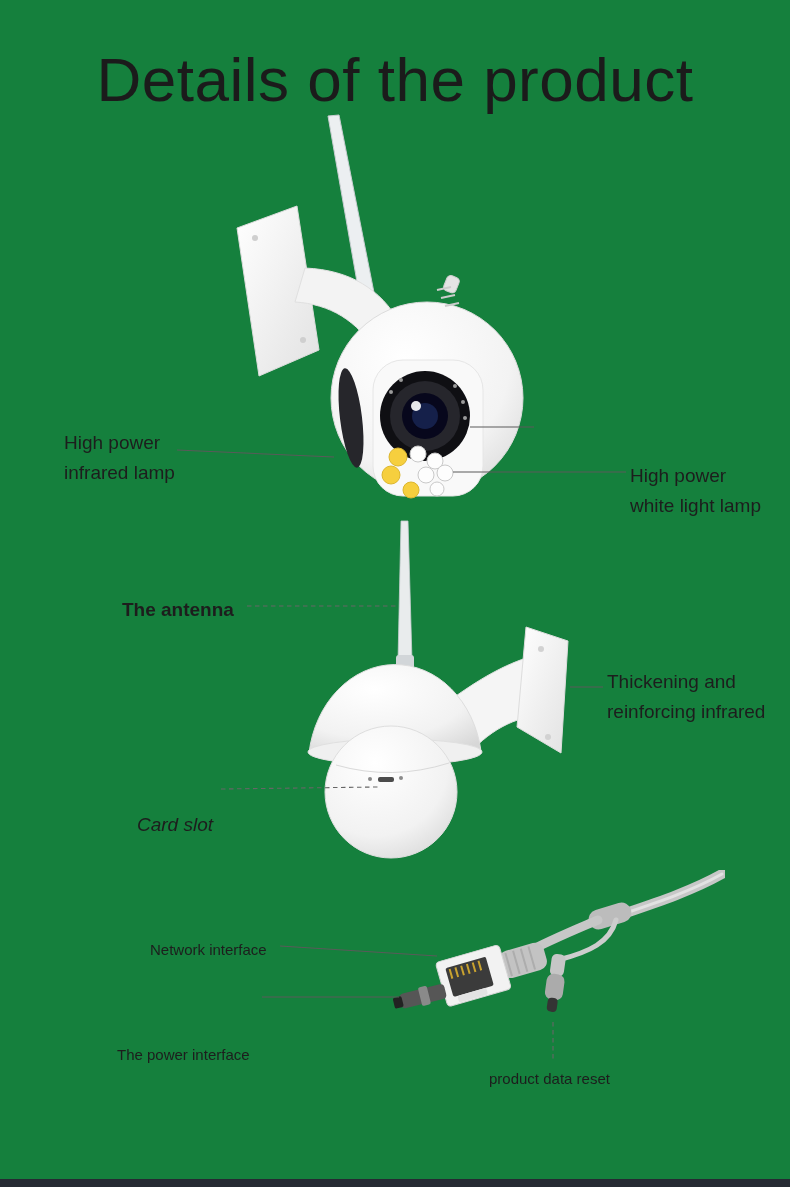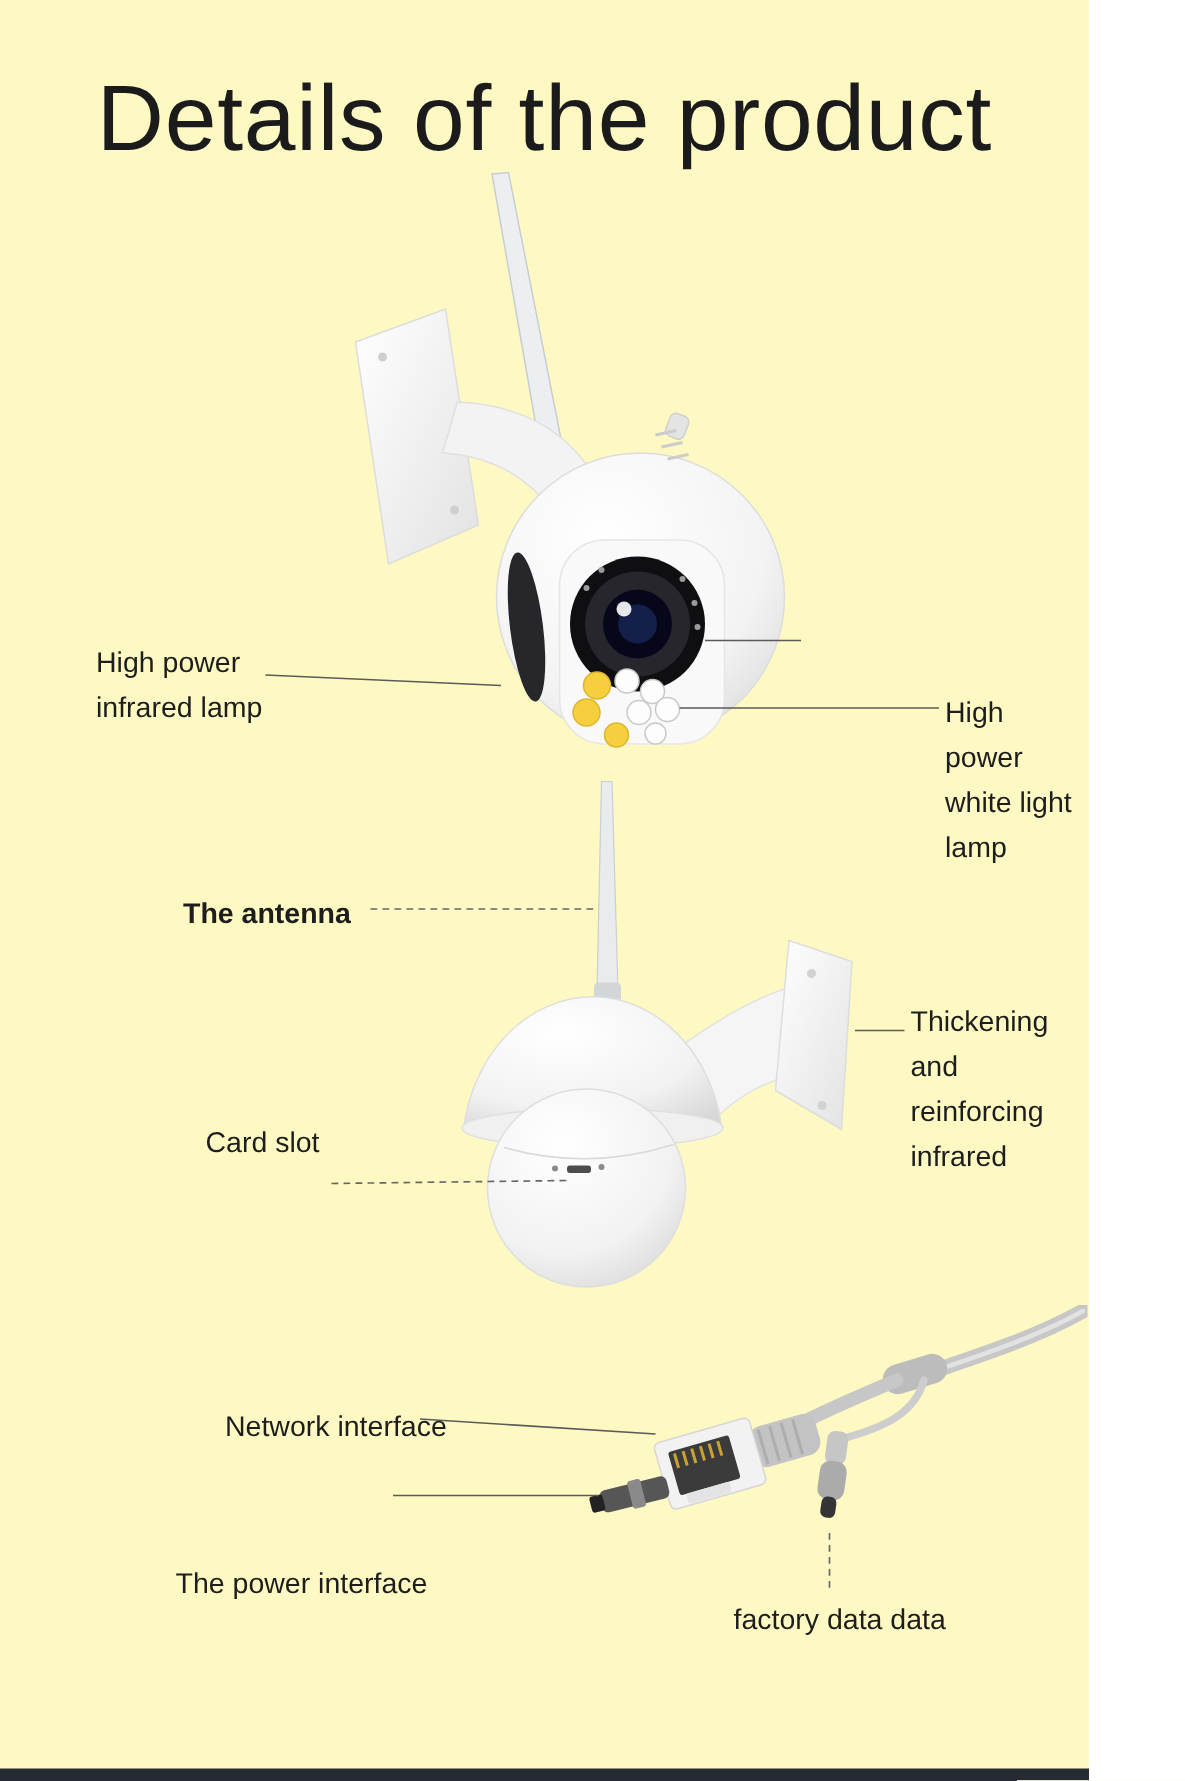--- a/index.html
+++ b/index.html
@@ -1,30 +1,30 @@
 <!DOCTYPE html>
 <html><head>
 <meta charset="utf-8">
 <style>
   * { margin:0; padding:0; box-sizing:border-box; }
   html,body { background:#ffffff; }
   body { font-family:"Liberation Sans", sans-serif; }
-  .page { position:relative; width:726px; height:1187px; background:#fef9c3; overflow:hidden; }
+  .page { position:relative; width:790px; height:1187px; background:#15803d; overflow:hidden; }
   .page-title {
     position:absolute; top:44px; left:0; width:100%;
     text-align:center; font-size:62px; font-weight:400;
     letter-spacing:0.5px; color:#1b1b1b;
   }
   .illus { position:absolute; }
   .overlay { position:absolute; left:0; top:0; pointer-events:none; }
   .callout-label {
     position:absolute; color:#1d1d1d; font-size:19px; line-height:1.58;
     white-space:pre-line;
   }
-  .callout-label.small { font-size:19px; line-height:1.4; }
+  .callout-label.small { font-size:15px; line-height:1.4; }
   .overlay line.solid { stroke:#5a5a5a; stroke-width:1.1; }
   .overlay line.dashed { stroke:#666666; stroke-width:1.1; stroke-dasharray:4.5 3.5; }
   .footer-bar { position:absolute; left:0; bottom:0; width:100%; height:8px; background:#262a33; }
 </style>
 </head>
 <body>
 
 <div class="page">
 
   <h1 class="page-title">Details of the product</h1>
@@ -162,19 +162,19 @@
     <line class="dashed" x1="553" y1="1022" x2="553" y2="1060"></line>
   </svg>
 
   <div class="callout-label" style="left:64px; top:428px;">High power
 infrared lamp</div>
   <div class="callout-label" style="left:630px; top:461px;">High power
 white light lamp</div>
   <div class="callout-label" style="left:122px; top:595px;font-weight:bold;">The antenna</div>
   <div class="callout-label" style="left:607px; top:667px;">Thickening and
 reinforcing infrared</div>
-  <div class="callout-label" style="left:137px; top:748px;">Card slot</div>
+  <div class="callout-label" style="left:137px; top:810px;font-style:italic;">Card slot</div>
   <div class="callout-label small" style="left:150px; top:939px;">Network interface</div>
   <div class="callout-label small" style="left:117px; top:1044px;">The power interface</div>
-  <div class="callout-label small" style="left:489px; top:1068px;">factory data data</div>
+  <div class="callout-label small" style="left:489px; top:1068px;">product data reset</div>
 
   <div class="footer-bar"></div>
 </div>
 
 </body></html>

